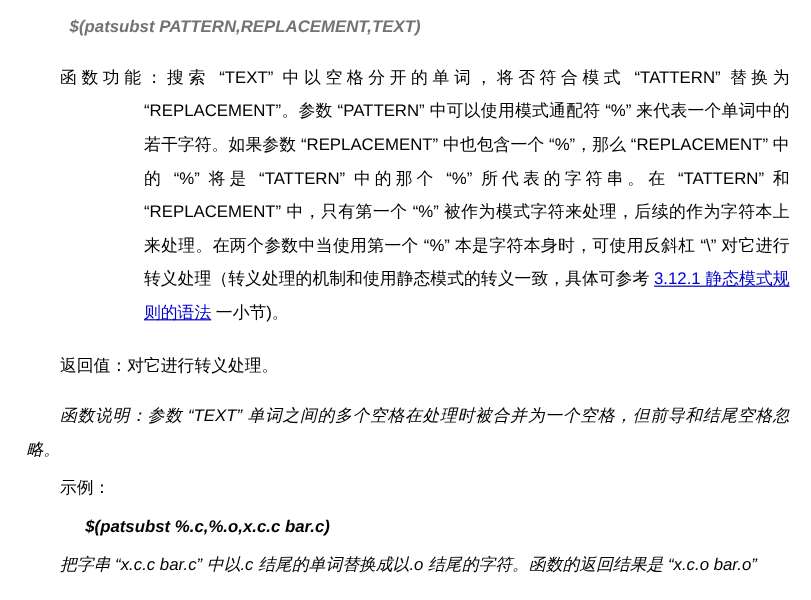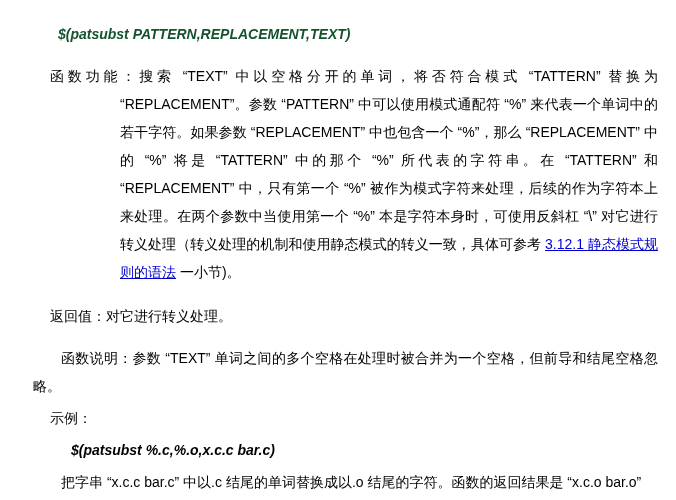--- a/index.html
+++ b/index.html
@@ -10,24 +10,24 @@
     color: #000;
     background: #fff;
     width: 676px;
     position: relative;
   }
   .content {
     padding: 8px 18px 14px 22px;
     line-height: 2.0;
   }
   .title-syntax {
-    color: #14532d;
+    color: #737373;
     font-weight: bold;
     font-style: italic;
-    margin: 12px 0 8px 36px;
+    margin: 0 0 8px 36px;
   }
   .para {
     margin: 0 0 4px 0;
     text-indent: 2em;
   }
   .hanging {
     margin-left: 7em;
     text-indent: -5em;
     margin-bottom: 16px;
   }
@@ -43,22 +43,23 @@
   }
   .link {
     color: #0000cc;
     text-decoration: underline;
   }
   .justify {
     text-align: justify;
     text-justify: inter-ideograph;
   }
   .noindent-cont {
-    margin-left: 11px;
+    margin-left: 0;
     text-indent: 0;
+    font-style: italic;
   }
 </style>
 </head>
 <body>
 
 <div class="content">
 
   <div class="title-syntax">$(patsubst PATTERN,REPLACEMENT,TEXT)</div>
 
 

